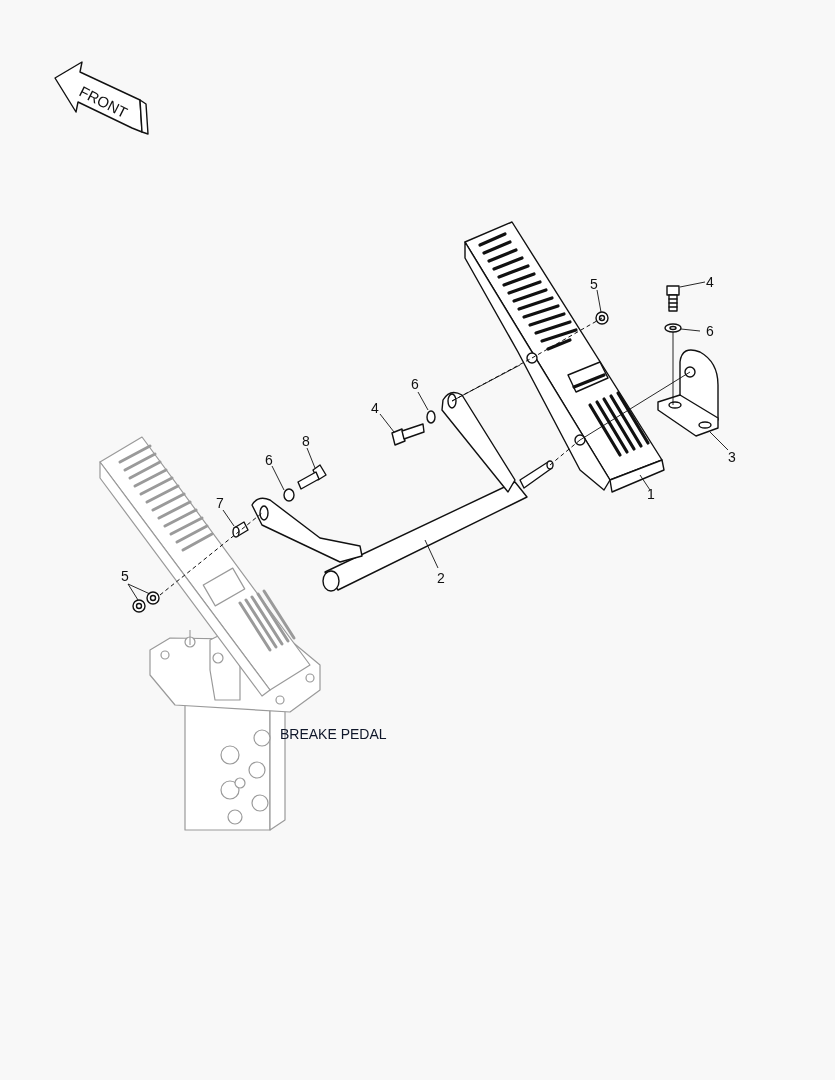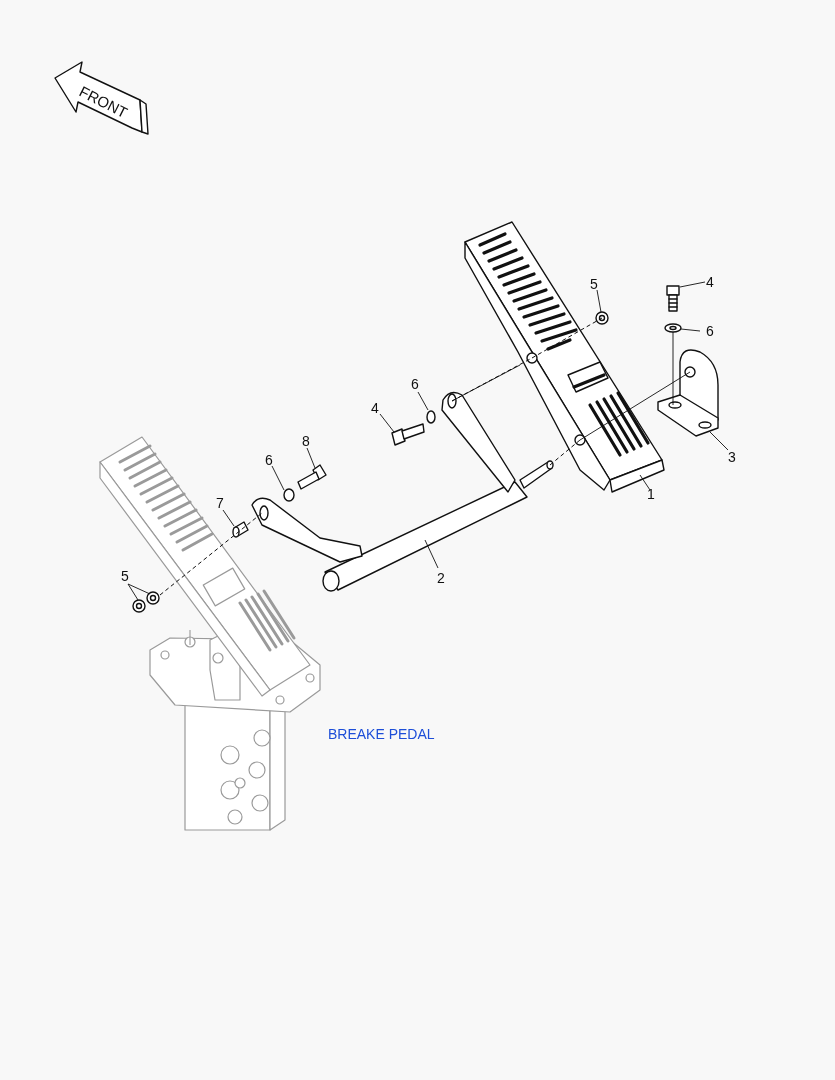--- a/index.html
+++ b/index.html
@@ -8,21 +8,21 @@
     svg { position: absolute; left: 0; top: 0; }
     .ln { fill: none; stroke: #111; stroke-width: 1.4; stroke-linejoin: round; stroke-linecap: round; }
     .fl { fill: #fff; stroke: #111; stroke-width: 1.4; stroke-linejoin: round; }
     .gl { fill: #fff; stroke: #9a9a9a; stroke-width: 1.2; stroke-linejoin: round; }
     .gln { fill: none; stroke: #9a9a9a; stroke-width: 1.1; }
     .rib { stroke: #111; stroke-width: 3.2; stroke-linecap: round; }
     .gribs { stroke: #9a9a9a; stroke-width: 3; stroke-linecap: round; }
     .lead { fill: none; stroke: #111; stroke-width: 0.9; }
     .dash { fill: none; stroke: #111; stroke-width: 1; stroke-dasharray: 4 3; }
     .callout { font-size: 14px; fill: #111; font-family: "Liberation Sans", sans-serif; }
-    .label { position: absolute; font-size: 14px; color: #1d4ed8; font-family: "Liberation Sans", sans-serif; margin-left: 48px; }
+    .label { position: absolute; font-size: 14px; color: #0f172a; font-family: "Liberation Sans", sans-serif; }
   </style>
 </head>
 <body>
 
 <svg width="835" height="1080" viewBox="0 0 835 1080">
 
   <g>
     <polygon class="fl" points="55,78 82,62 80,72 140,100 142,132 132,128 78,102 76,112"></polygon>
     <polygon class="fl" points="140,100 146,104 148,134 142,132"></polygon>
     <text class="callout" x="78" y="95" transform="rotate(27 78 95)" style="font-size:15px">FRONT</text>

